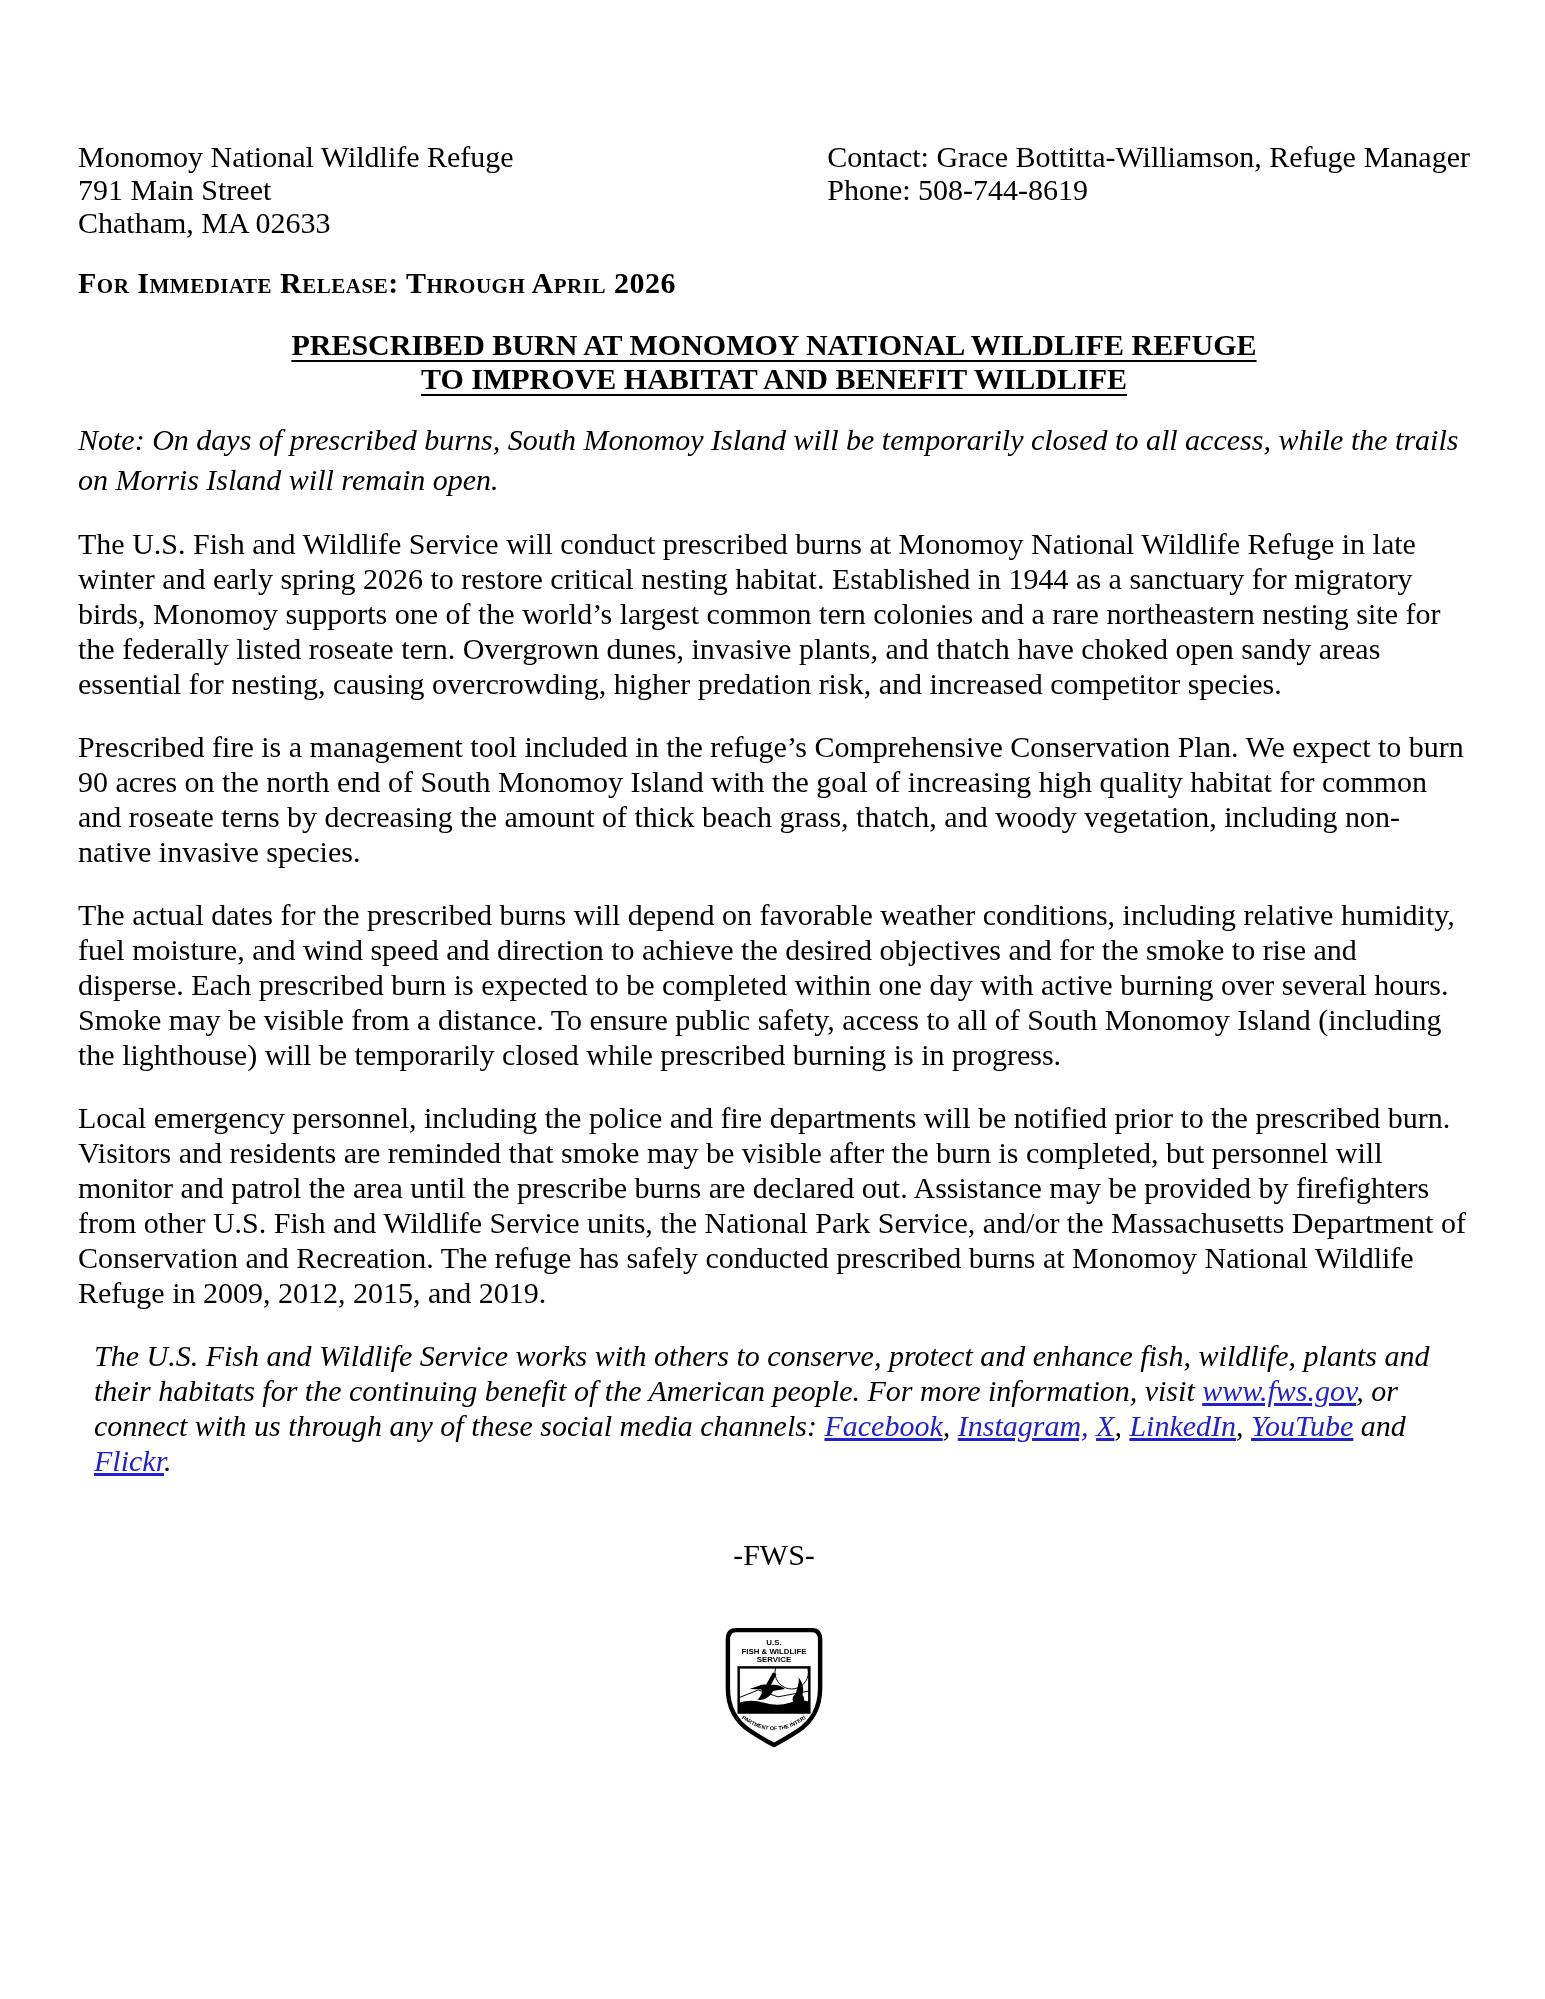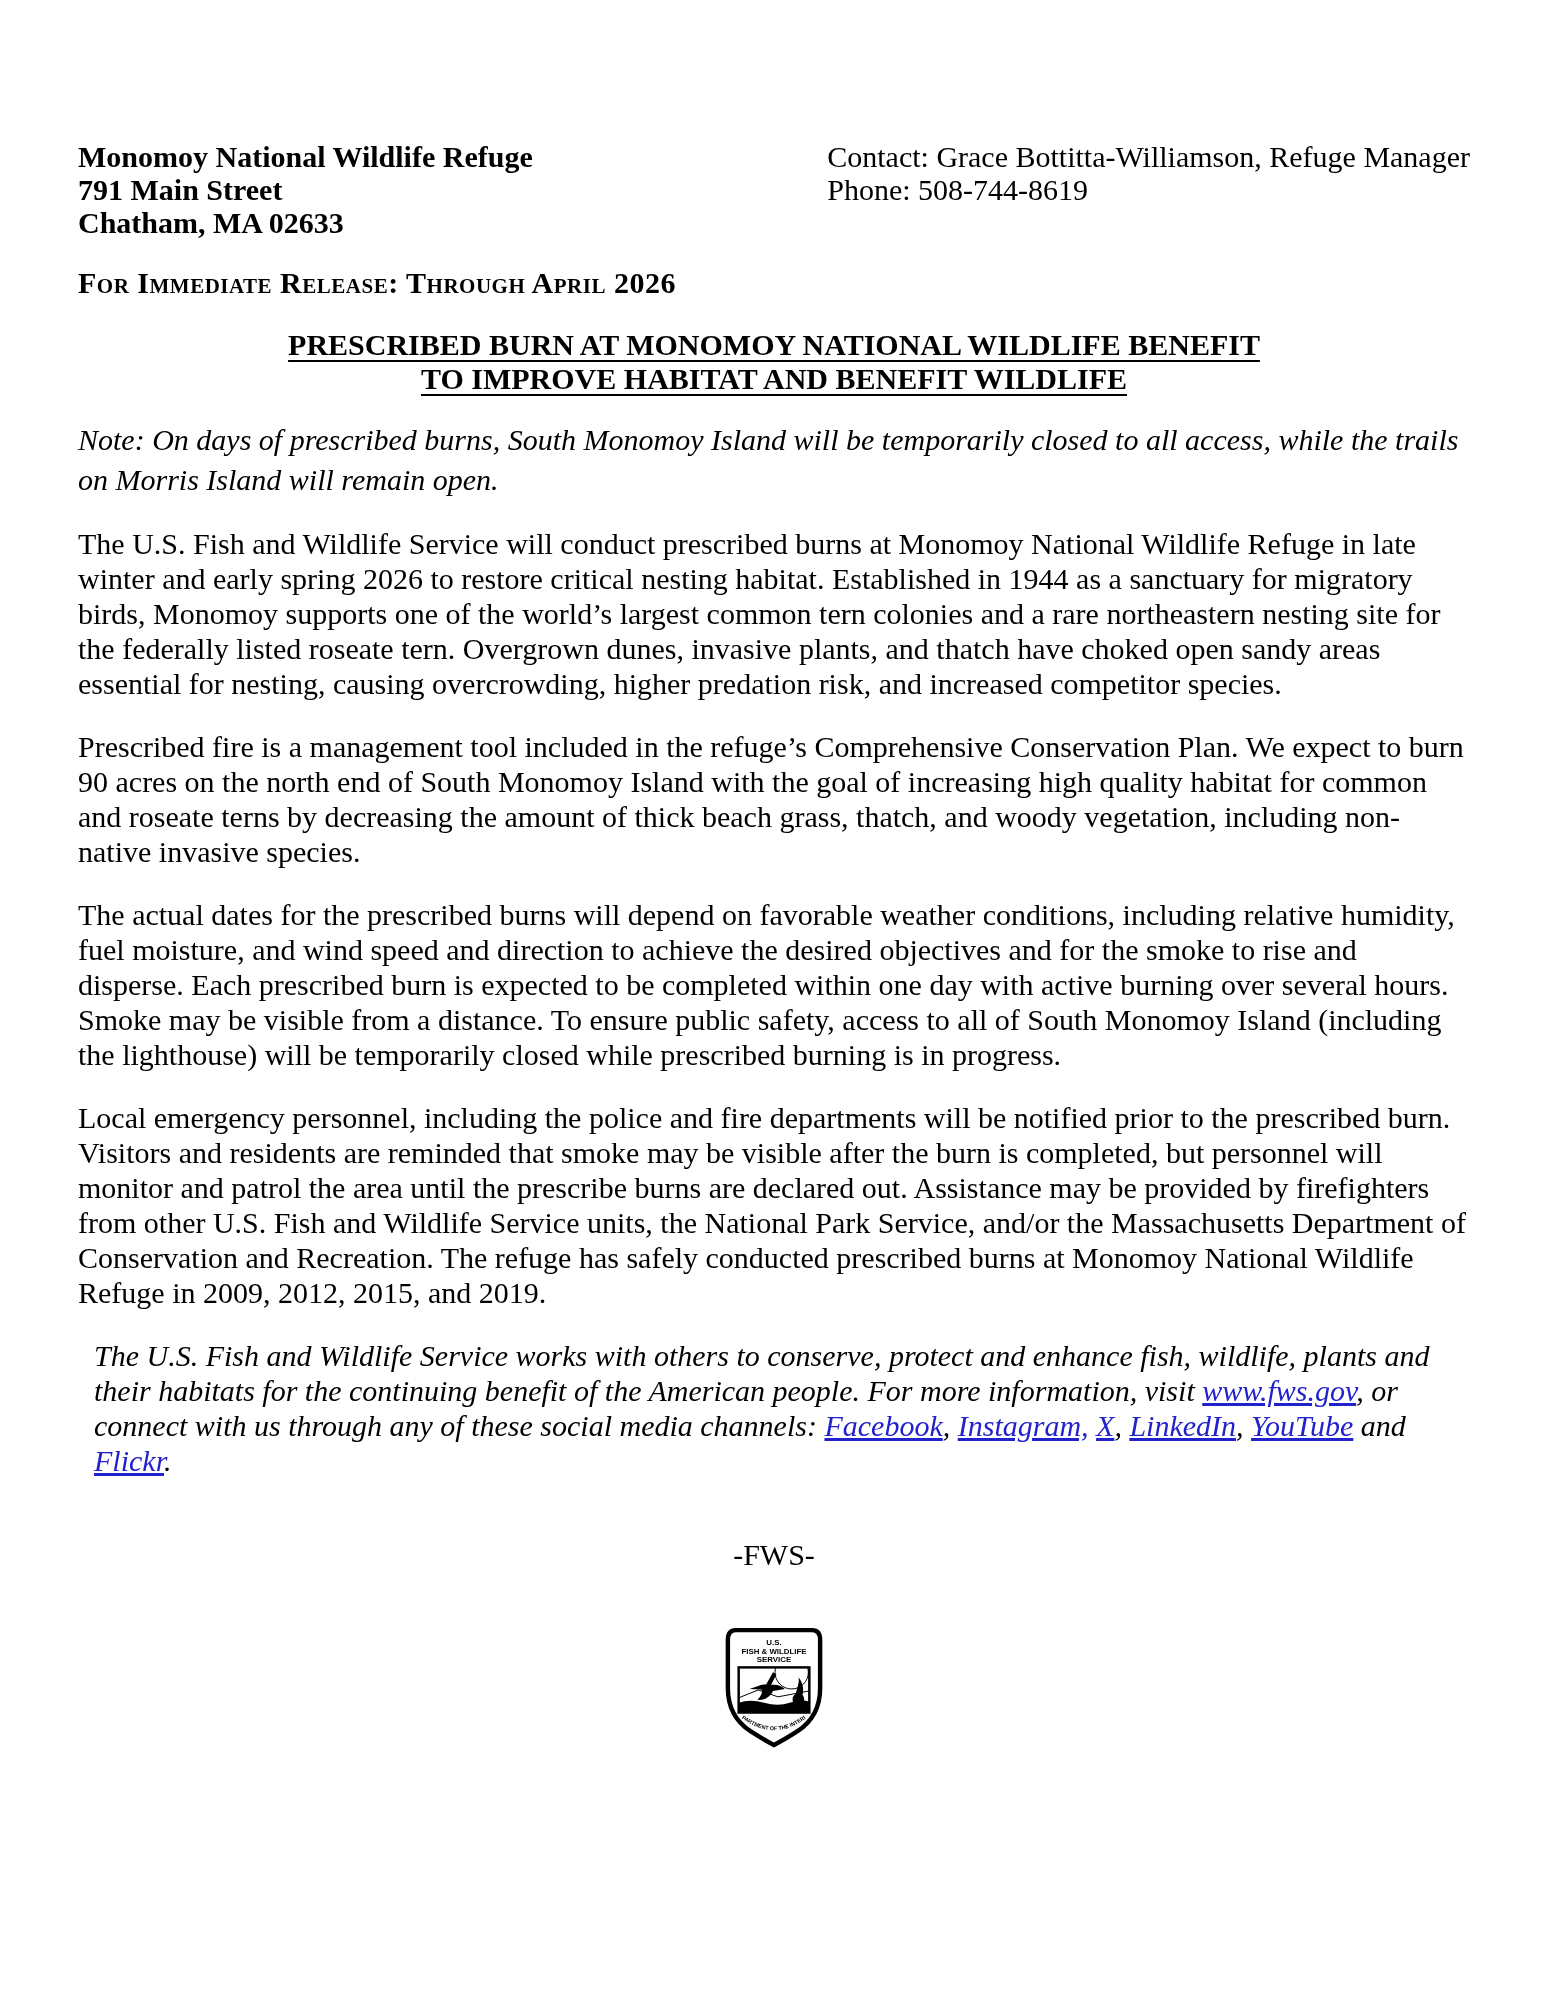--- a/index.html
+++ b/index.html
@@ -10,21 +10,21 @@
     box-sizing: border-box;
     padding: 140px 75px 0 78px;
     background: #ffffff;
     color: #000000;
     font-family: "Liberation Serif", "DejaVu Serif", serif;
     font-size: 30px;
     line-height: 35px;
     overflow: hidden;
   }
   .letterhead { display: flex; justify-content: space-between; line-height: 33px; }
-  .addr-block { font-weight: bold; }
+  .addr-block { font-weight: normal; }
   .contact-block { text-align: left; }
   .release-line {
     margin-top: 26px;
     font-weight: bold;
     font-variant: small-caps;
     letter-spacing: 0.5px;
   }
   .headline {
     margin-top: 28px;
     text-align: center;
@@ -58,21 +58,21 @@
     </div>
     <div class="contact-block">
       <div>Contact: Grace Bottitta-Williamson, Refuge Manager</div>
       <div>Phone: 508-744-8619</div>
     </div>
   </div>
 
   <div class="release-line">For Immediate Release: Through April 2026</div>
 
   <div class="headline">
-    <span class="hl-line"><span class="u">PRESCRIBED BURN AT MONOMOY NATIONAL WILDLIFE BENEFIT</span></span>
+    <span class="hl-line"><span class="u">PRESCRIBED BURN AT MONOMOY NATIONAL WILDLIFE REFUGE</span></span>
     <span class="hl-line"><span class="u">TO IMPROVE HABITAT AND BENEFIT WILDLIFE</span></span>
   </div>
 
   <p class="note-p">Note: On days of prescribed burns, South Monomoy Island will be temporarily closed to all access, while the trails on Morris Island will remain open.</p>
 
   <p class="body-p">The U.S. Fish and Wildlife Service will conduct prescribed burns at Monomoy National Wildlife Refuge in late winter and early spring 2026 to restore critical nesting habitat. Established in 1944 as a sanctuary for migratory birds, Monomoy supports one of the world’s largest common tern colonies and a rare northeastern nesting site for the federally listed roseate tern. Overgrown dunes, invasive plants, and thatch have choked open sandy areas essential for nesting, causing overcrowding, higher predation risk, and increased competitor species.</p>
   <p class="body-p">Prescribed fire is a management tool included in the refuge’s Comprehensive Conservation Plan. We expect to burn 90 acres on the north end of South Monomoy Island with the goal of increasing high quality habitat for common and roseate terns by decreasing the amount of thick beach grass, thatch, and woody vegetation, including non-native invasive species.</p>
   <p class="body-p">The actual dates for the prescribed burns will depend on favorable weather conditions, including relative humidity, fuel moisture, and wind speed and direction to achieve the desired objectives and for the smoke to rise and disperse. Each prescribed burn is expected to be completed within one day with active burning over several hours. Smoke may be visible from a distance. To ensure public safety, access to all of South Monomoy Island (including the lighthouse) will be temporarily closed while prescribed burning is in progress.</p>
   <p class="body-p">Local emergency personnel, including the police and fire departments will be notified prior to the prescribed burn. Visitors and residents are reminded that smoke may be visible after the burn is completed, but personnel will monitor and patrol the area until the prescribe burns are declared out. Assistance may be provided by firefighters from other U.S. Fish and Wildlife Service units, the National Park Service, and/or the Massachusetts Department of Conservation and Recreation. The refuge has safely conducted prescribed burns at Monomoy National Wildlife Refuge in 2009, 2012, 2015, and 2019.</p>
 

